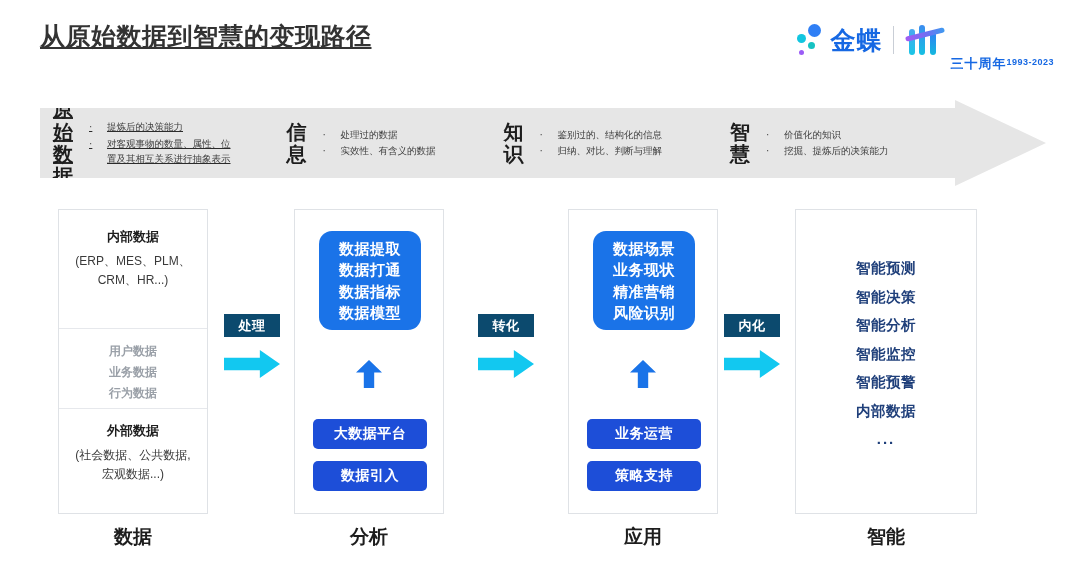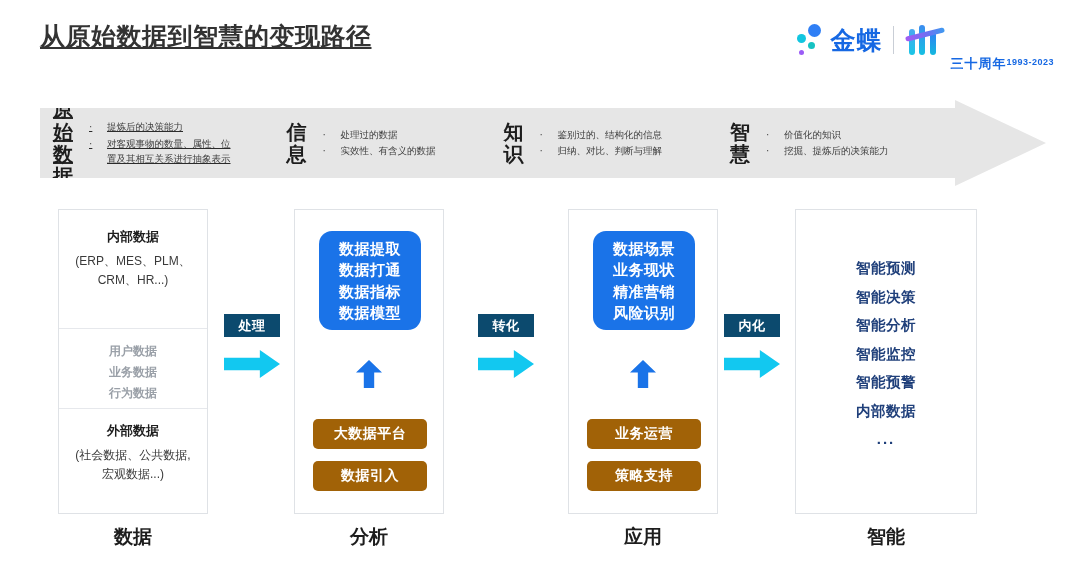--- a/index.html
+++ b/index.html
@@ -250,21 +250,21 @@
     height: 28px;
     background: #1a73e8;
     -webkit-clip-path: polygon(50% 0, 100% 45%, 70% 45%, 70% 100%, 30% 100%, 30% 45%, 0 45%);
     clip-path: polygon(50% 0, 100% 45%, 70% 45%, 70% 100%, 30% 100%, 30% 45%, 0 45%);
   }
   .pill {
     position: absolute;
     left: 18px;
     width: 114px;
     height: 30px;
-    background: #a16207;
+    background: #1d4ed8;
     border-radius: 5px;
     color: #ffffff;
     font-size: 14px;
     font-weight: bold;
     display: flex;
     align-items: center;
     justify-content: center;
     letter-spacing: 0.5px;
   }
   .pill.p1 { top: 209px; }

